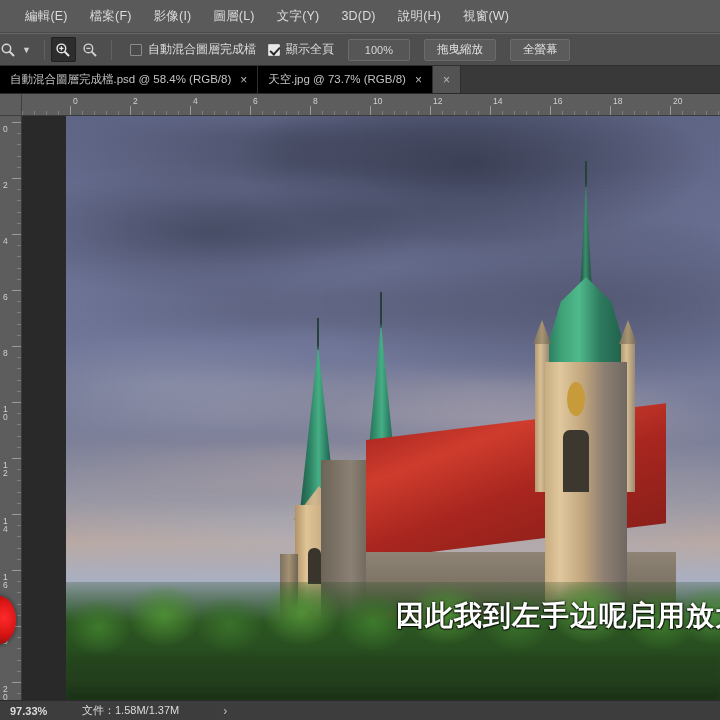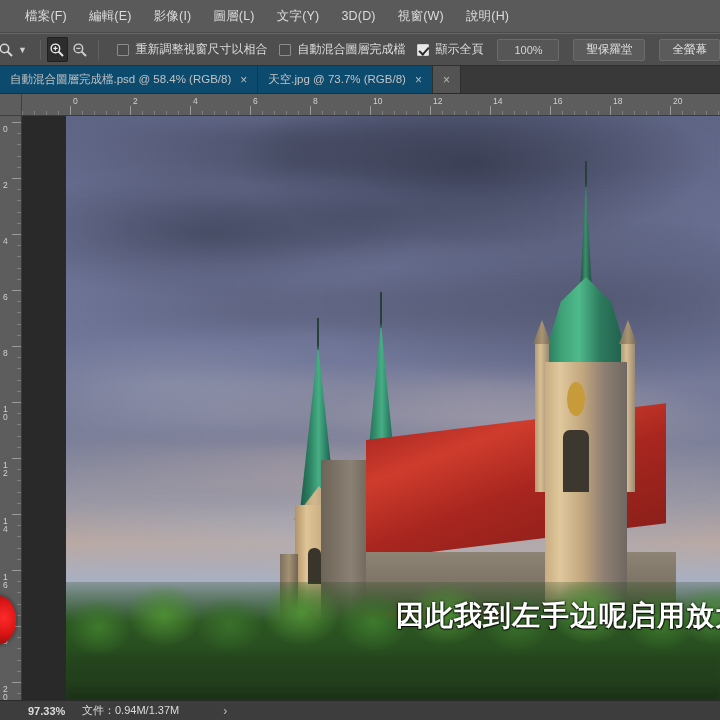--- a/index.html
+++ b/index.html
@@ -60,21 +60,21 @@
   .opt-btn.val { min-width:62px; font-size:11px; color:#d6d6d6; background:#565656;}
 
   
   .tabbar {
     position:absolute; top:66px; left:0; width:720px; height:28px;
     background:#393939; display:flex; align-items:stretch;
     border-bottom:1px solid #2b2b2b;
   }
   .tab {
     display:flex; align-items:center; padding:0 10px; gap:9px;
-    background:#0c4a6e; border-right:1px solid #2f2f2f;
+    background:#000000; border-right:1px solid #2f2f2f;
     color:#c3c3c3; font-size:11.5px; white-space:nowrap;
   }
   .tab.active { background:#535353; color:#f0f0f0; }
   .tab-close { color:#bbb; font-size:12px; line-height:1; }
   .tab-pad { flex:1; background:#393939; }
 
   
   .ruler-corner {
     position:absolute; top:94px; left:0; width:22px; height:22px;
     background:#5d5d5d; border-right:1px solid #3f3f3f; border-bottom:1px solid #3f3f3f;
@@ -237,38 +237,38 @@
     border-radius:50%; z-index:40;
     box-shadow:0 0 5px rgba(0,0,0,.55);
   }
 
   
   .statusbar {
     position:absolute; bottom:0; left:0; width:720px; height:20px;
     background:#3d3d3d; display:flex; align-items:center;
     color:#dcdcdc; font-size:11px; border-top:1px solid #2a2a2a;
   }
-  .sb-zoom { padding-left:28px; font-weight:bold; min-width:74px; }
+  .sb-zoom { padding-left:10px; font-weight:bold; min-width:74px; }
   .sb-doc { padding-left:8px; }
   .sb-arrow { padding-left:44px; color:#bdbdbd; font-size:12px; }
 </style>
 </head>
 <body>
 
 <div id="app">
 
   <div class="menubar">
+    <div class="menu-item">編輯(E)</div>
     <div class="menu-item">檔案(F)</div>
-    <div class="menu-item">編輯(E)</div>
     <div class="menu-item">影像(I)</div>
     <div class="menu-item">圖層(L)</div>
     <div class="menu-item">文字(Y)</div>
     <div class="menu-item">3D(D)</div>
+    <div class="menu-item">說明(H)</div>
     <div class="menu-item">視窗(W)</div>
-    <div class="menu-item">說明(H)</div>
   </div>
 
   <div class="optionsbar">
     <div class="opt-toolicon">
       <svg width="16" height="16" viewBox="0 0 16 16">
         <circle cx="6.5" cy="6.5" r="4.2" fill="none" stroke="#d8d8d8" stroke-width="1.5"></circle>
         <line x1="9.6" y1="9.6" x2="14" y2="14" stroke="#d8d8d8" stroke-width="2"></line>
       </svg>
     </div>
     <div class="opt-chevron">▼</div>
@@ -284,37 +284,33 @@
     </div>
     <div class="zoombtn">
       <svg width="16" height="16" viewBox="0 0 16 16">
         <circle cx="6.4" cy="6.4" r="4.3" fill="none" stroke="#cfcfcf" stroke-width="1.4"></circle>
         <line x1="4.3" y1="6.4" x2="8.5" y2="6.4" stroke="#cfcfcf" stroke-width="1.3"></line>
         <line x1="9.6" y1="9.6" x2="14" y2="14" stroke="#cfcfcf" stroke-width="2"></line>
       </svg>
     </div>
     <div class="opt-sep"></div>
 
-    <div class="chk-wrap">
-      <div class="chkbox"></div>
-      <span class="chk-label">重新調整視窗尺寸以相合</span>
-    </div>
 
     <div class="chk-wrap">
       <div class="chkbox"></div>
       <span class="chk-label">自動混合圖層完成檔</span>
     </div>
 
     <div class="chk-wrap">
       <div class="chkbox checked"></div>
       <span class="chk-label">顯示全頁</span>
     </div>
 
     <div class="opt-btn val">100%</div>
-    <div class="opt-btn">聖保羅堂</div>
+    <div class="opt-btn">拖曳縮放</div>
     <div class="opt-btn">全螢幕</div>
   </div>
 
   <div class="tabbar">
     <div class="tab">
       <span>自動混合圖層完成檔.psd @ 58.4% (RGB/8)</span>
       <span class="tab-close">×</span>
     </div>
     <div class="tab">
       <span>天空.jpg @ 73.7% (RGB/8)</span>
@@ -535,17 +531,17 @@
       <div class="trees-dark"></div>
 
       <div class="subtitle">因此我到左手边呢启用放大镜</div>
     </div>
   </div>
 
   <div class="cursor-blob"></div>
 
   <div class="statusbar">
     <div class="sb-zoom">97.33%</div>
-    <div class="sb-doc">文件：0.94M/1.37M</div>
+    <div class="sb-doc">文件：1.58M/1.37M</div>
     <div class="sb-arrow">›</div>
   </div>
 
 </div>
 
 </body></html>

